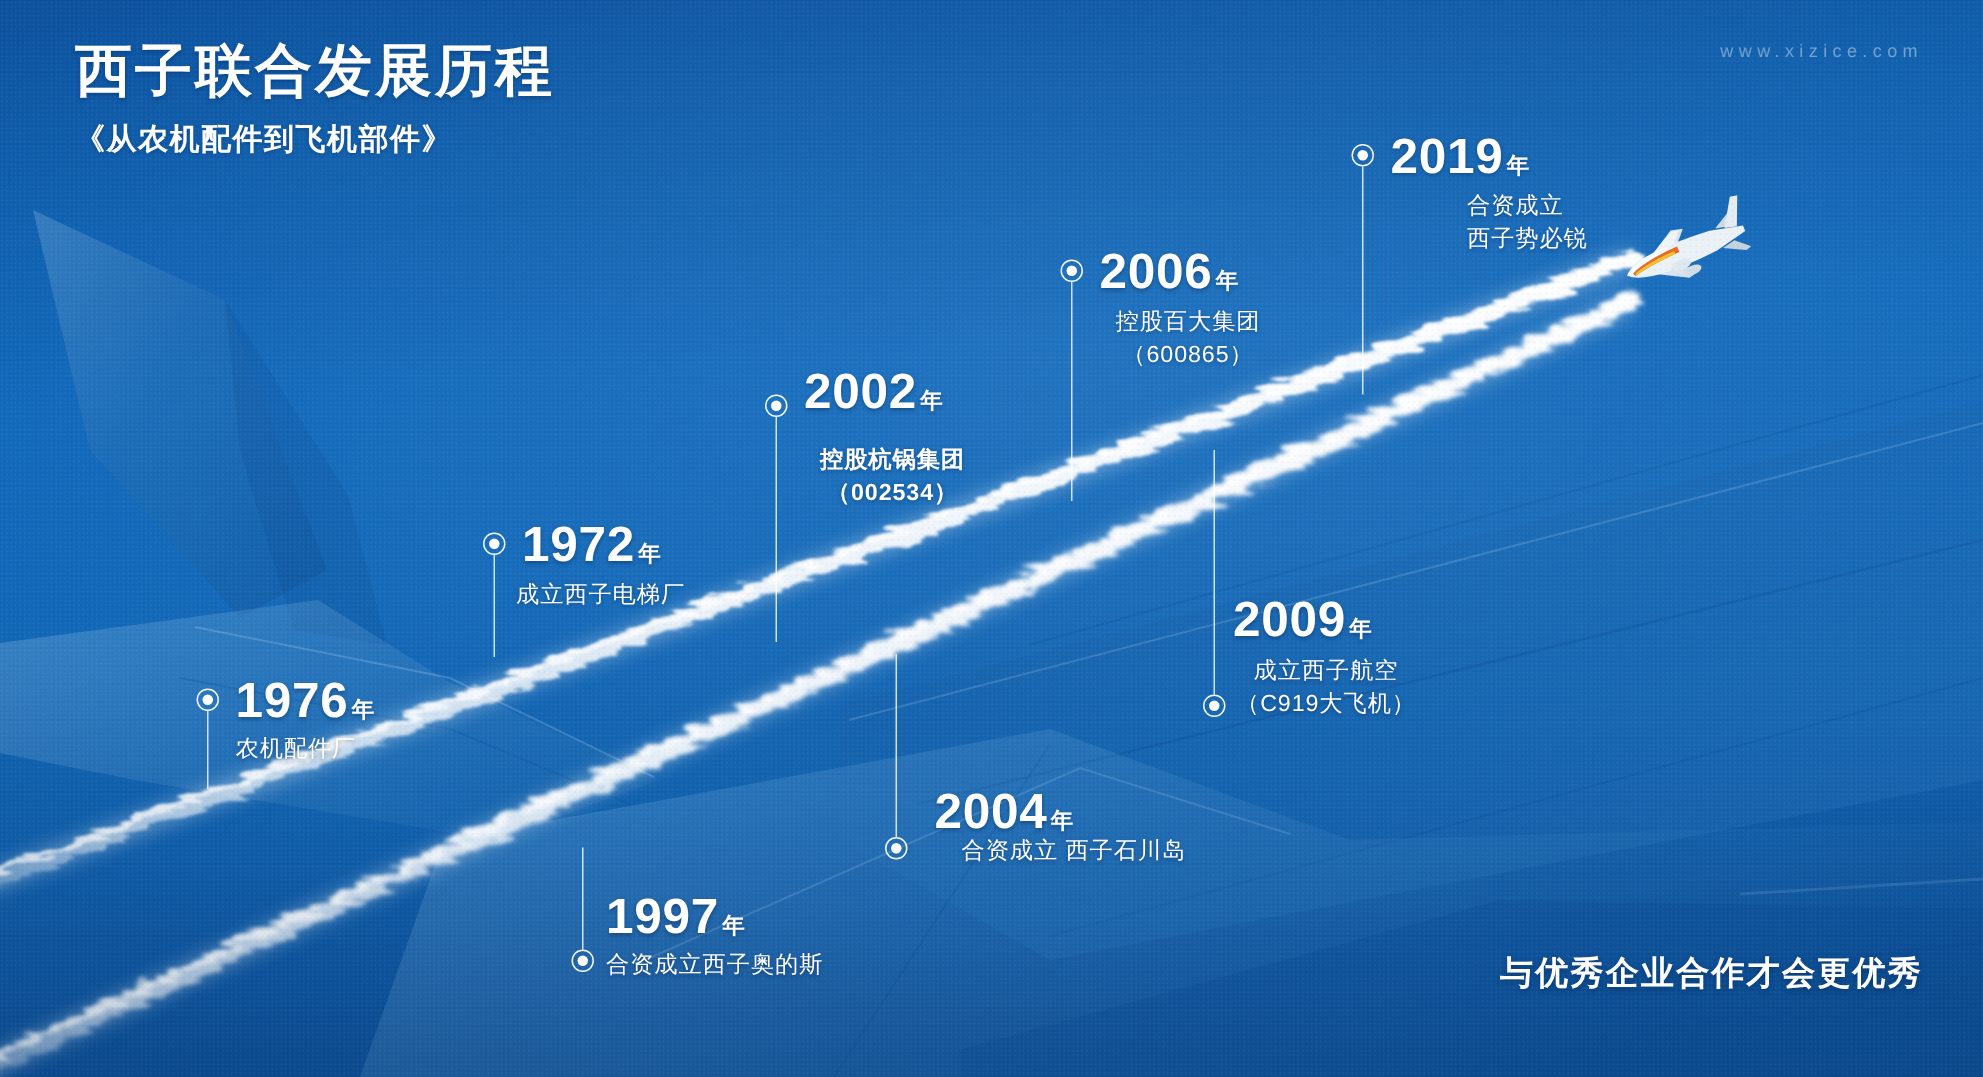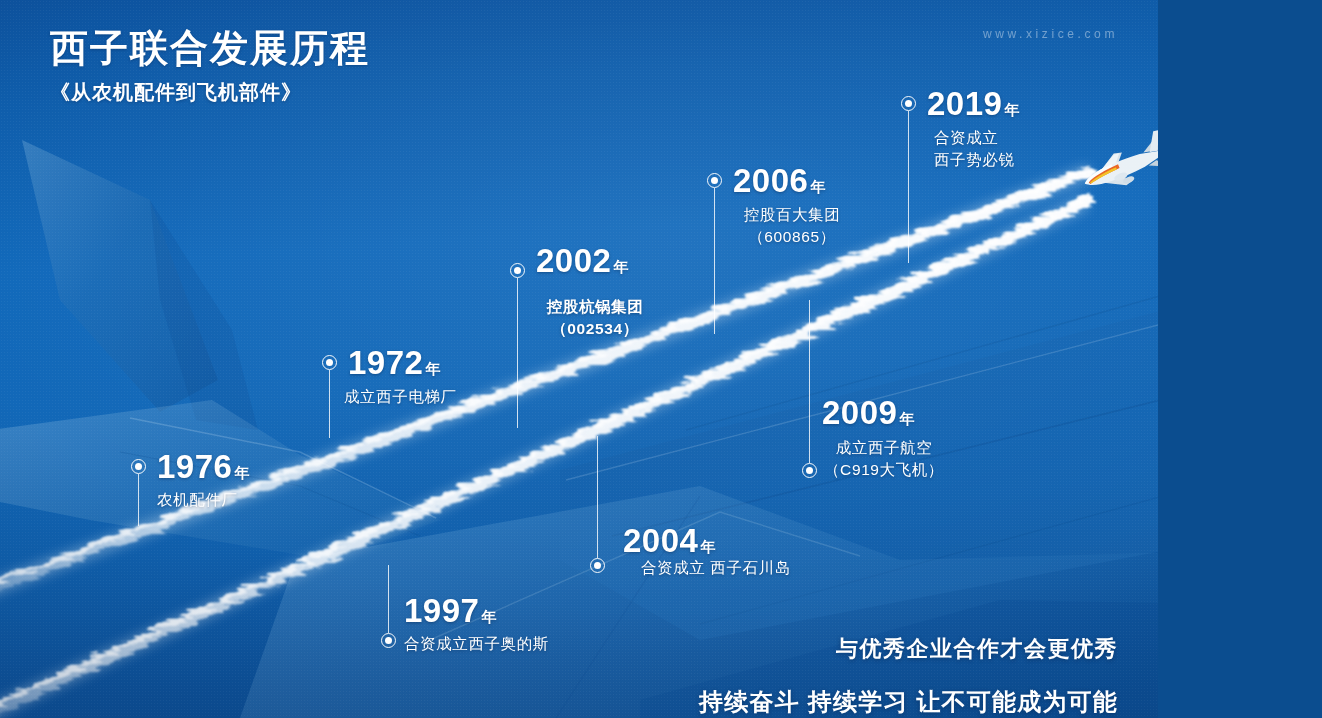--- a/index.html
+++ b/index.html
@@ -2,21 +2,21 @@
 <html><head>
 <meta charset="utf-8">
 <style>
   html, body {
     margin: 0;
     padding: 0;
     background: #0b4d8f;
   }
   #stage {
     position: relative;
-    width: 1158px;
+    width: 1322px;
     height: 718px;
     overflow: hidden;
     font-family: "Liberation Sans", "DejaVu Sans", sans-serif;
     background: #0f5fac;
     user-select: none;
   }
 
   
   .sky {
     position: absolute;
@@ -371,24 +371,23 @@
       <div>（C919大飞机）</div>
     </div>
   </div>
 
   <div class="node">
     <div class="marker" style="left:901px;top:96px;"></div>
     <div class="stem" style="left:908px;top:111px;height:152px;"></div>
     <div class="txt year" style="left:927px;top:87px;">
       <span>2019</span><span class="cn">年</span>
     </div>
-    <div class="txt desc" style="left:934px;top:127px;">
+    <div class="txt desc" style="left:978px;top:127px;">
       <div>合资成立</div>
       <div>西子势必锐</div>
     </div>
   </div>
 
   <div class="slogan" style="top:595px;margin-top:39px;">
     <div class="slogan-1">与优秀企业合作才会更优秀</div>
-    <div class="slogan-2">持续奋斗 持续学习 让不可能成为可能</div>
   </div>
 
 </div>
 
 </body></html>

